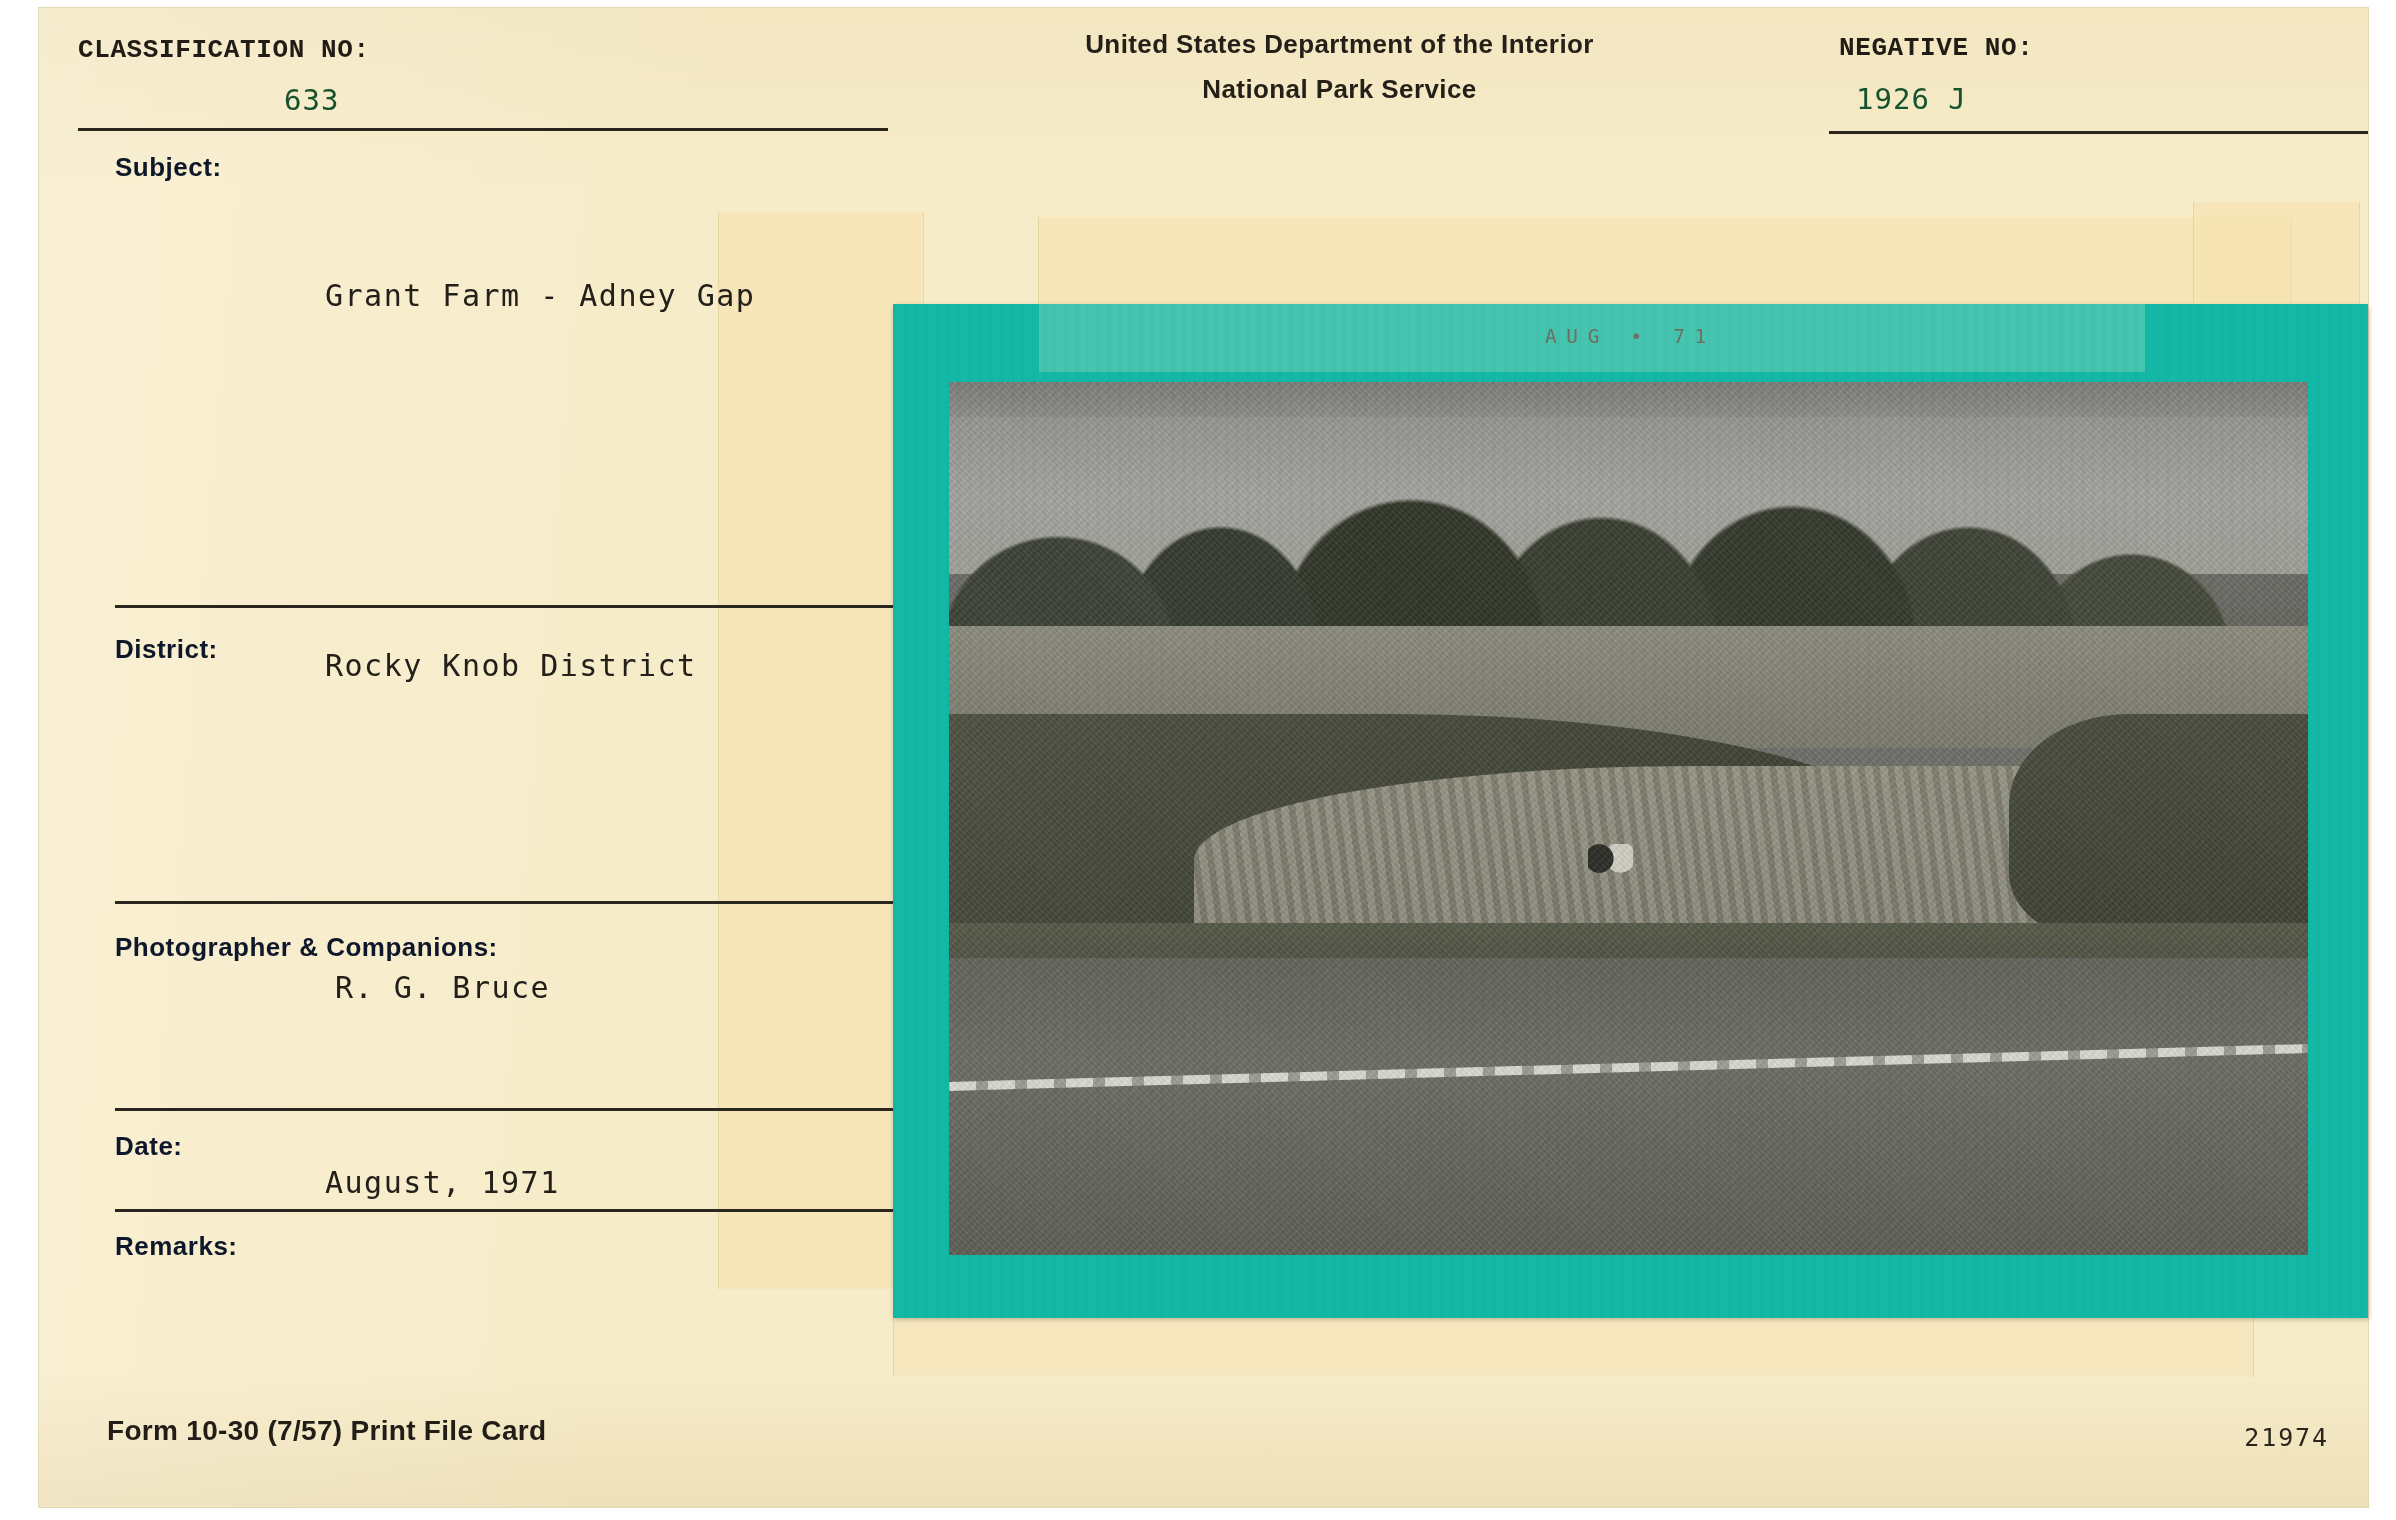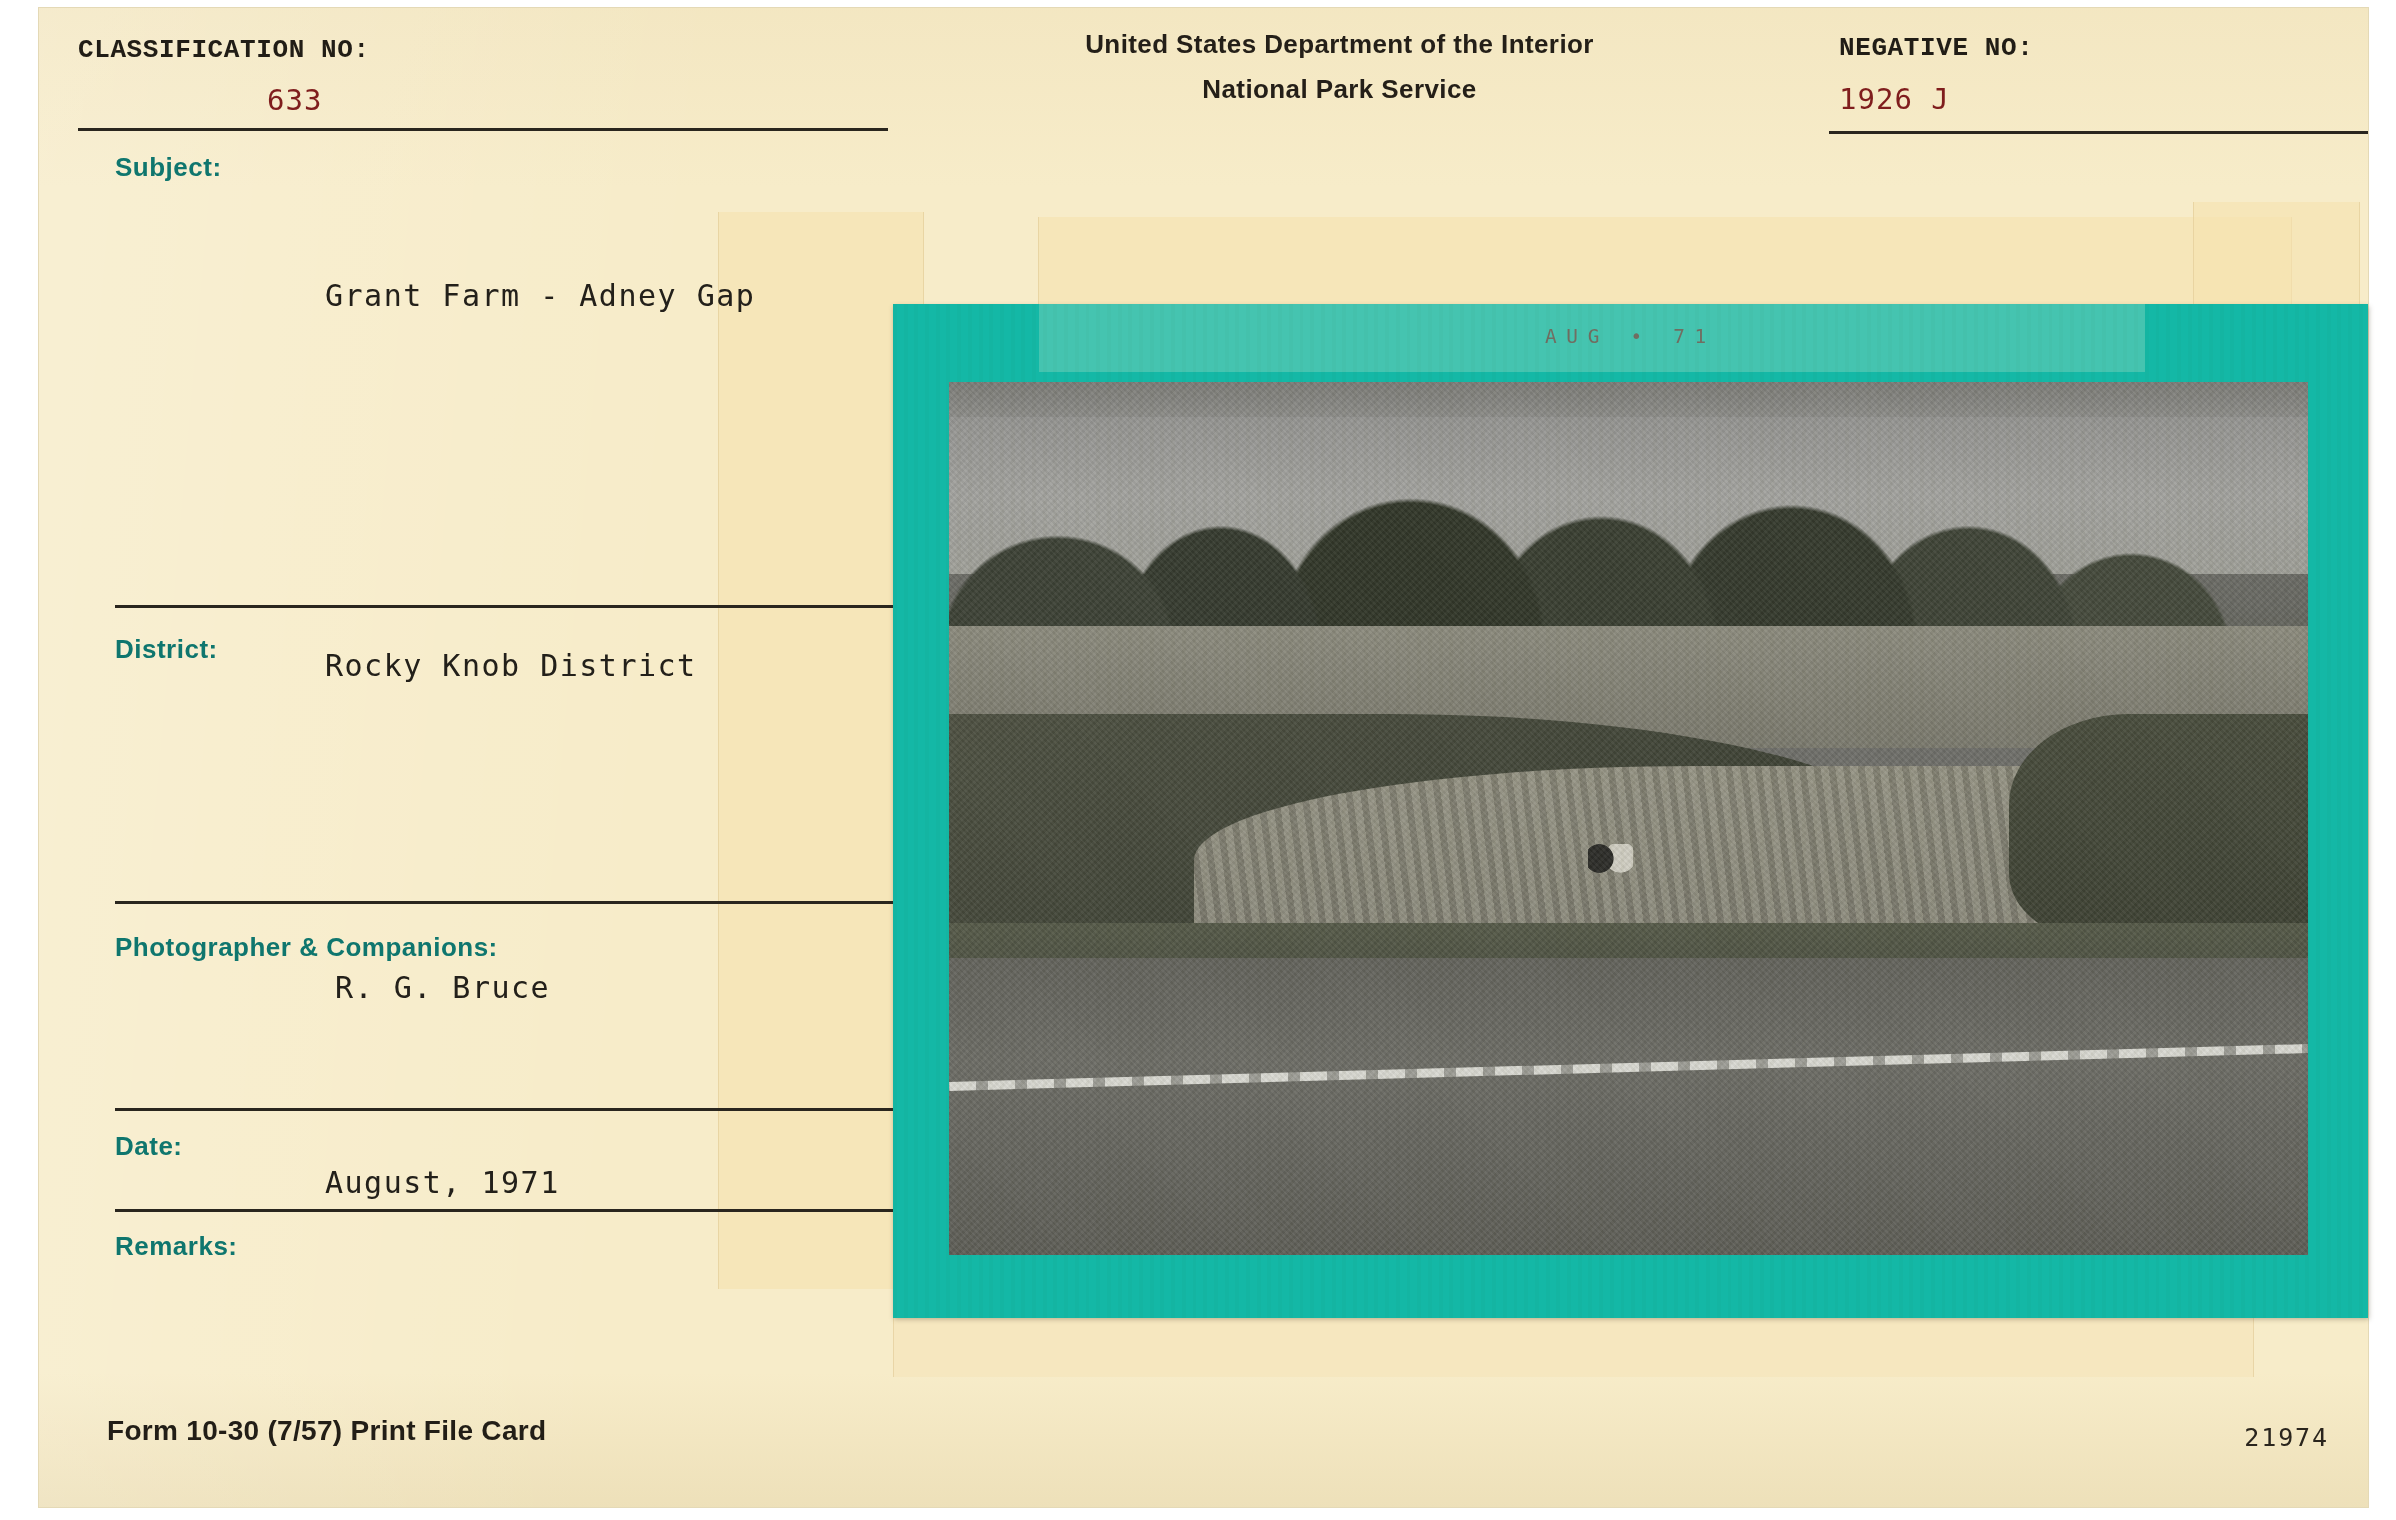--- a/index.html
+++ b/index.html
@@ -41,23 +41,24 @@
     position: absolute;
     font-weight: bold;
     color: #211d16;
     letter-spacing: 0.6px;
     font-size: 26px;
     font-family: Liberation Mono, monospace;
   }
   .hdr-value {
     position: absolute;
     font-family: "DejaVu Sans Mono", monospace;
-    color: #7f1d1d;
+    color: #14532d;
     font-size: 29px;
     letter-spacing: 1px;
+    margin-left: 17px;
   }
   .rule {
     position: absolute;
     background: #2a261e;
     height: 2.9px;
   }
 
   #classification-label { left: 39px;  top: 27px; }
   #classification-value { left: 228px; top: 75px; }
   #classification-rule  { left: 39px;  top: 120px; width: 810px; }
@@ -83,21 +84,21 @@
 
   #negative-label { left: 1800px; top: 25px; }
   #negative-value { left: 1800px; top: 74px; }
   #negative-rule  { left: 1790px; top: 123px; width: 539px; }
 
   
   .field-label {
     position: absolute;
     font-weight: bold;
     font-size: 26px;
-    color: #0f766e;
+    color: #0f172a;
     letter-spacing: 0.5px;
   }
   .field-value {
     position: absolute;
     font-family: "DejaVu Sans Mono", monospace;
     font-size: 30px;
     color: #23201a;
     letter-spacing: 1.5px;
   }
 

